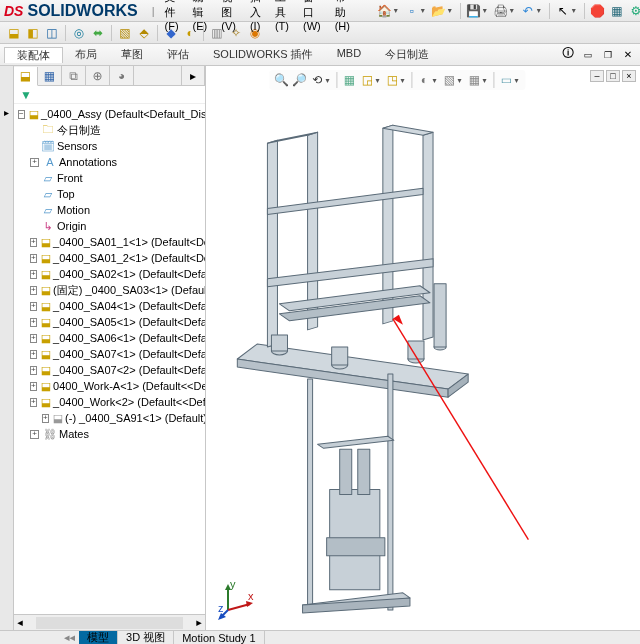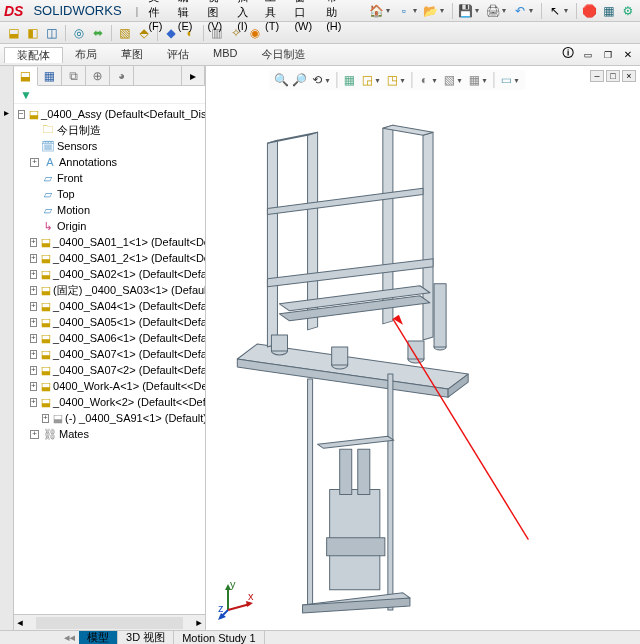--- a/index.html
+++ b/index.html
@@ -1,20 +1,20 @@
 <!DOCTYPE html>
 <html><head>
 <meta charset="utf-8">
 <style>
 *{box-sizing:border-box;margin:0;padding:0;font-family:"Microsoft YaHei",Arial,sans-serif;font-size:11px;user-select:none}
 body{width:640px;height:644px;overflow:hidden;background:#fff;position:relative}
 .menubar{height:22px;background:linear-gradient(#f7f7f7,#e8e8e8);border-bottom:1px solid #c7c7c7;display:flex;align-items:center;padding:0 4px;position:relative}
-.logo{display:flex;align-items:center;gap:10px;margin-right:10px}
+.logo{display:flex;align-items:center;gap:4px;margin-right:10px}
 .logo-ds{color:#d9001b;font-weight:bold;font-size:14px;font-style:italic}
-.logo-txt{color:#003a6a;font-weight:normal;font-size:13px;letter-spacing:0}
+.logo-txt{color:#003a6a;font-weight:bold;font-size:16px;letter-spacing:0}
 .menu-items{display:flex;gap:2px}
 .menu-items span{padding:2px 6px;cursor:default}
 .spacer{flex:1}
 .right-tools,.tb-row{display:flex;align-items:center;gap:3px}
 .icon{width:16px;height:16px;display:inline-flex;align-items:center;justify-content:center;border-radius:2px;font-size:12px}
 .icon.btn{padding:1px;cursor:default}
 .dd{width:7px;font-size:8px;color:#555;margin-left:-2px}
 .sep{width:1px;height:16px;background:#c7c7c7;margin:0 2px}
 .toolbar2{height:22px;background:linear-gradient(#f4f4f4,#e6e6e6);border-bottom:1px solid #c7c7c7;display:flex;align-items:center;padding:0 6px;gap:3px}
 .ribbon{height:22px;background:linear-gradient(#f9f9f9,#ececec);border-bottom:1px solid #c7c7c7;display:flex;align-items:center;padding:0 4px}
@@ -118,20 +118,21 @@
   <span class="icon btn" style="color:#a83">✧</span>
   <span class="icon btn" style="color:#d70">◉</span>
 </div>
 
 <div class="ribbon">
   <div class="rtabs">
     <span class="rtab active">装配体</span>
     <span class="rtab">布局</span>
     <span class="rtab">草图</span>
     <span class="rtab">评估</span>
+    <span class="rtab">SOLIDWORKS 插件</span>
     <span class="rtab">MBD</span>
     <span class="rtab">今日制造</span>
   </div>
   <div class="rctrl">
     <span class="icon btn">🛈</span>
     <span class="icon btn" style="font-size:9px">▭</span>
     <span class="icon btn" style="font-size:9px">❐</span>
     <span class="icon btn" style="font-size:10px">✕</span>
   </div>
 </div>

